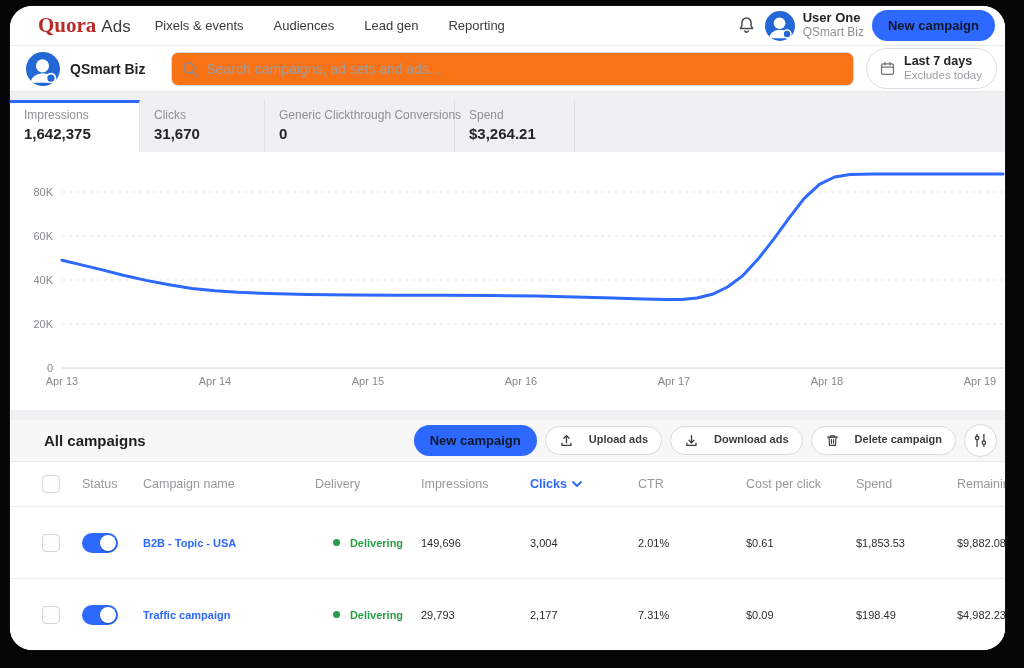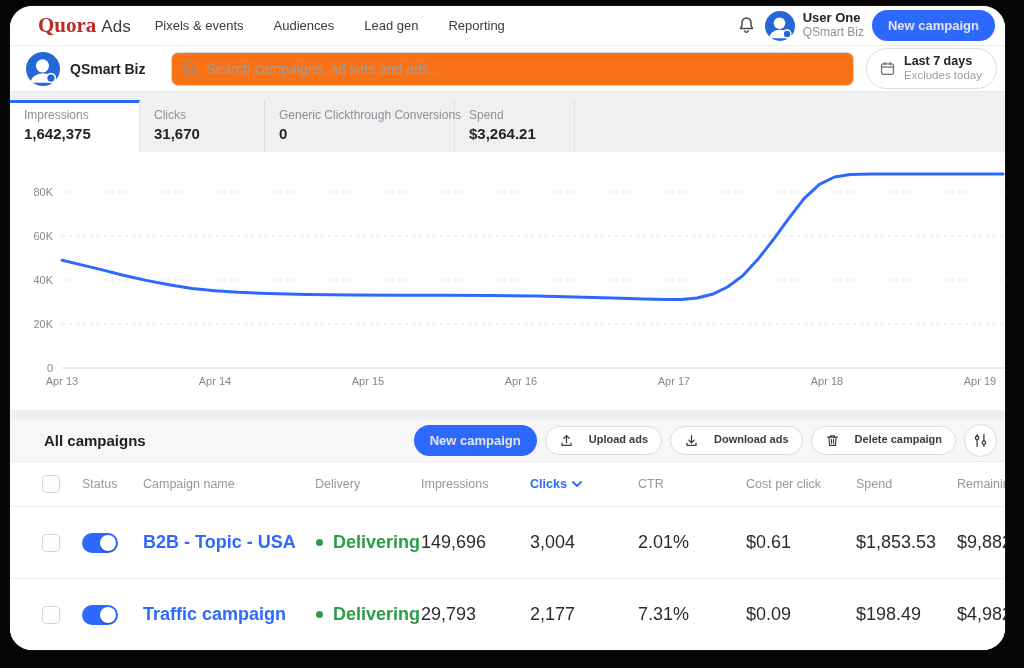--- a/index.html
+++ b/index.html
@@ -16,21 +16,21 @@
   .brand .q { font-family:"Liberation Serif","DejaVu Serif",serif; font-weight:700; font-size:21px; color:#b92b27; }
   .brand .ads { font-size:17px; color:#3c3d3f; }
   .navtabs { display:flex; gap:30px; height:100%; align-items:center; }
   .navtab { font-size:13px; color:#3a3b3d; font-weight:500; cursor:pointer; position:relative; height:100%; display:flex; align-items:center; }
   .navtab.active { color:#2e69ff; font-weight:700; }
   .navtab.active::after { content:""; position:absolute; left:-4px; right:-4px; bottom:0; height:3px; background:#2e69ff; border-radius:3px 3px 0 0; }
   .nav-right { margin-left:auto; display:flex; align-items:center; gap:8px; }
   .userbox { display:flex; align-items:center; gap:8px; cursor:pointer; }
   .user-name { font-size:13px; font-weight:700; color:#232425; line-height:1.15; }
   .user-org { font-size:12px; color:#8e9194; line-height:1.15; }
-  .btn-primary { background:#2e69ff; color:#e5e5e5; border:none; border-radius:999px;
+  .btn-primary { background:#2e69ff; color:#0f172a; border:none; border-radius:999px;
                  font-size:13px; font-weight:700; padding:8px 16px; cursor:pointer; font-family:inherit; }
 
   
   .subheader { height:46px; display:flex; align-items:center; gap:12px; padding:0 8px 0 16px;
                border-bottom:1px solid #e9eaec; background:#fff; }
   .account { display:flex; align-items:center; gap:10px; }
   .account-name { font-size:14px; font-weight:700; color:#232425; }
   .searchwrap { flex:1; max-width:712px; margin-left:14px; position:relative; }
   .searchwrap input { width:100%; height:34px; border:1px solid #d9dbdd; border-radius:7px;
                       padding:0 12px 0 34px; font-size:14px; color:#333; font-family:inherit; background:#f97316; }
@@ -71,21 +71,21 @@
              cursor:pointer; font-family:inherit; white-space:nowrap; }
   .roundbtn { width:33px; height:33px; border-radius:50%; border:1px solid #d8dadc; background:#fff;
               display:flex; align-items:center; justify-content:center; cursor:pointer; flex:none; }
 
   .tablecard { background:#fff; }
   .trow { display:grid; grid-template-columns:40px 61px 172px 106px 109px 108px 108px 110px 101px 130px;
           align-items:center; padding-left:32px; white-space:nowrap; }
   .thead { height:44px; font-size:12.5px; color:#96989b; }
   .thead .sorted { color:#2e69ff; font-weight:600; display:flex; align-items:center; gap:5px; cursor:pointer; }
   .thead > div { cursor:pointer; }
-  .drow { height:72px; border-top:1px solid #ededef; font-size:18px; color:#2b2c2d; }
+  .drow { height:72px; border-top:1px solid #ededef; font-size:11px; color:#2b2c2d; }
   .cname { color:#2e69ff; font-weight:600; cursor:pointer; }
   .delivery { display:flex; align-items:center; gap:10px; color:#2a9d46; font-weight:600;justify-content:center; }
   .deldot { width:7px; height:7px; border-radius:50%; background:#2a9d46; }
   .checkbox { width:18px; height:18px; border:1.5px solid #d4d6d9; border-radius:4px; background:#fdfdfd; cursor:pointer; }
   .toggle { width:36px; height:20px; border-radius:10px; background:#2e69ff; position:relative; cursor:pointer; }
   .toggle .knob { position:absolute; top:2px; right:2px; width:16px; height:16px; border-radius:50%;
                   background:#fff; box-shadow:0 1px 2px rgba(0,0,0,.3); }
   .icon { display:inline-flex; flex:none; }
 </style>
 </head>

